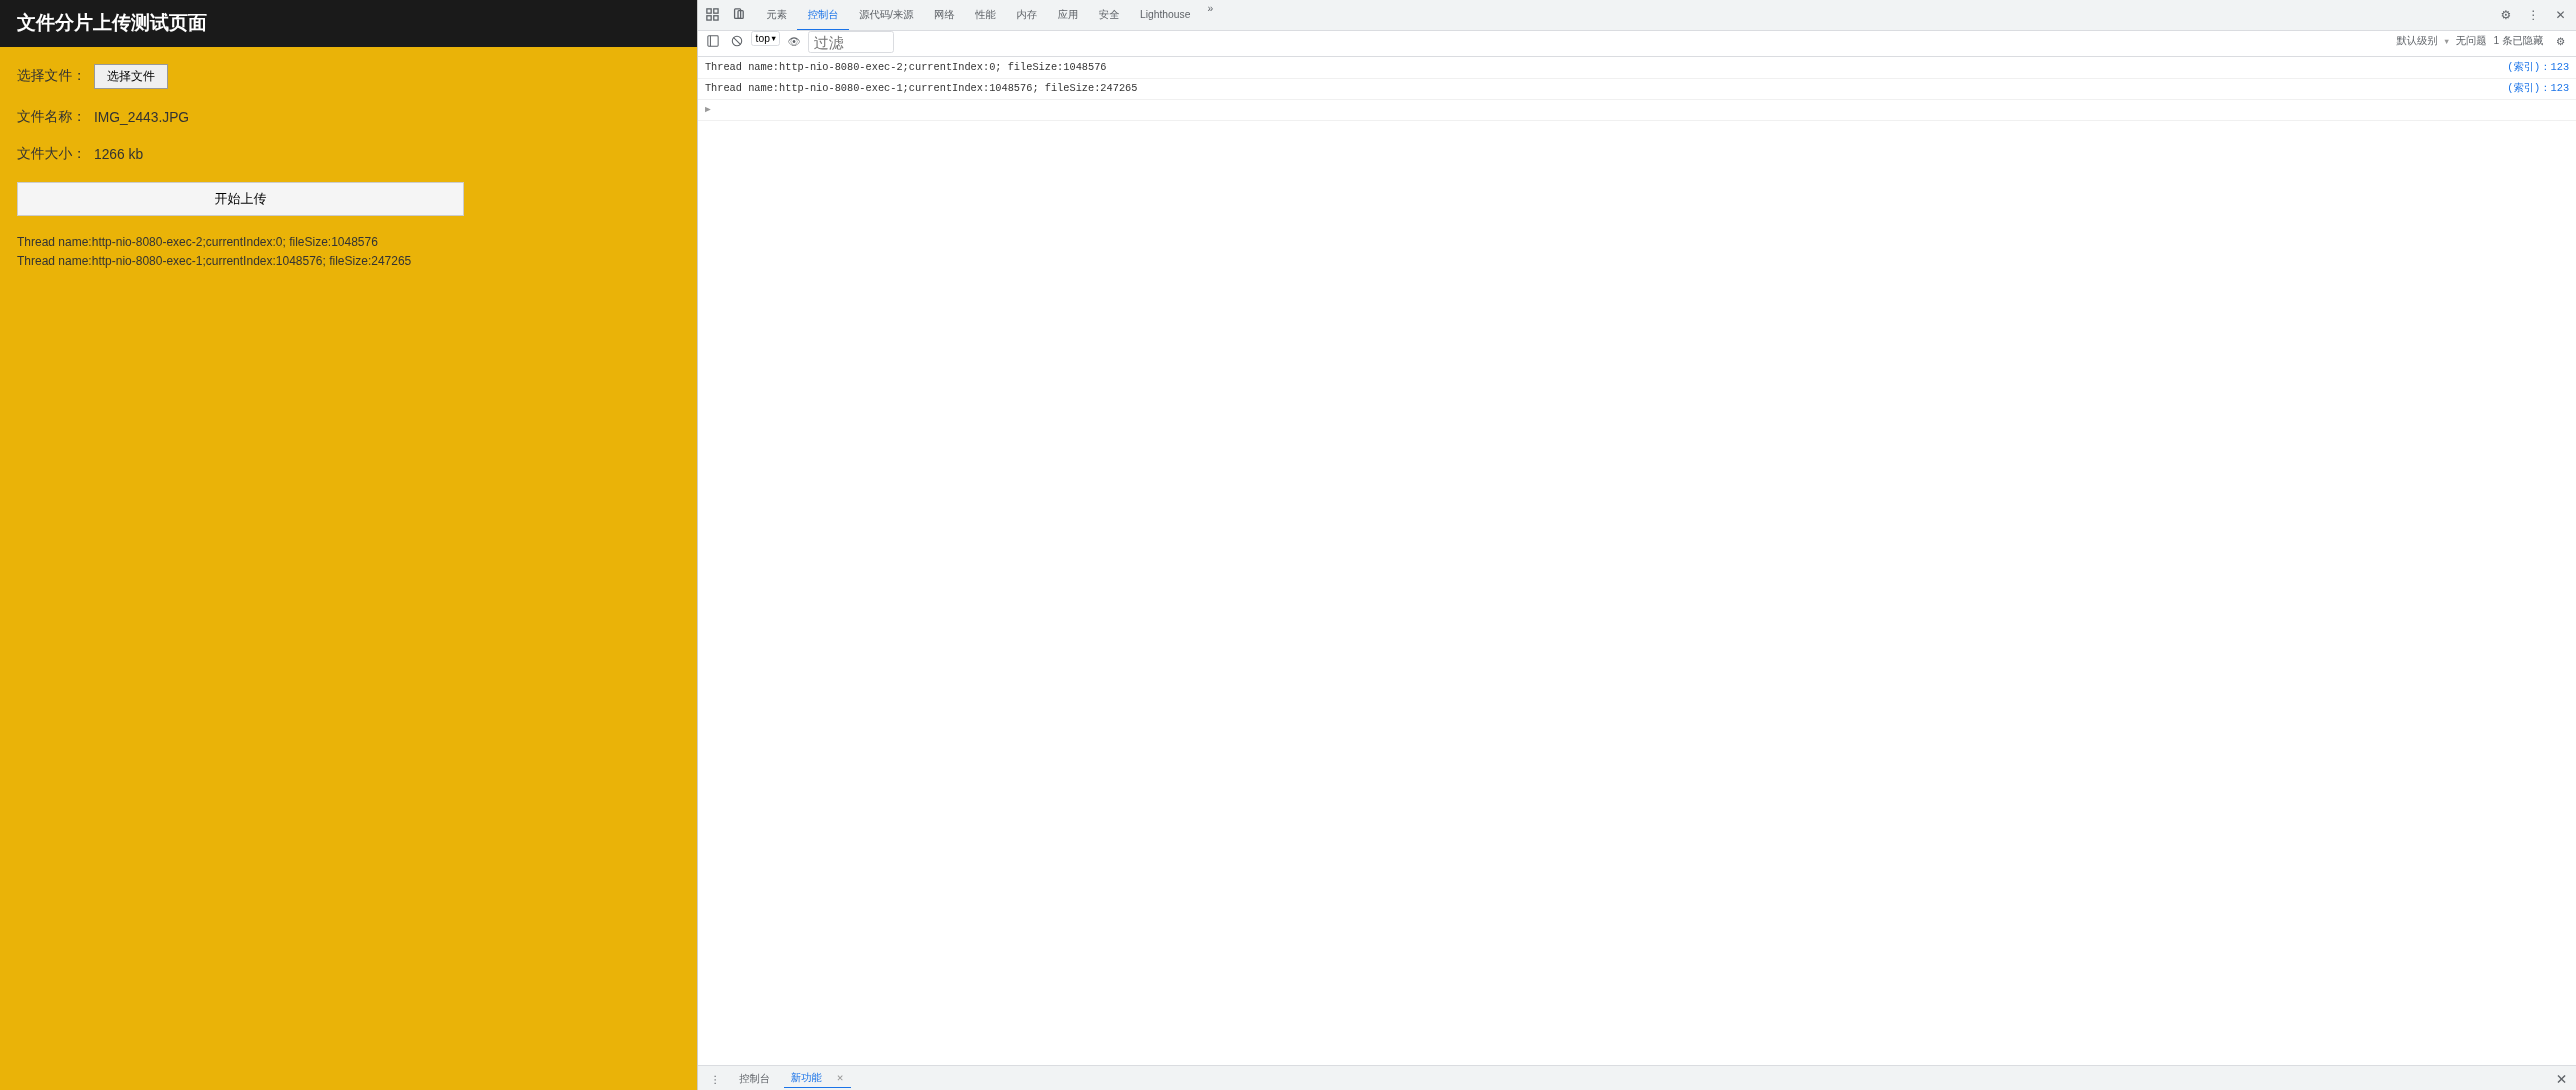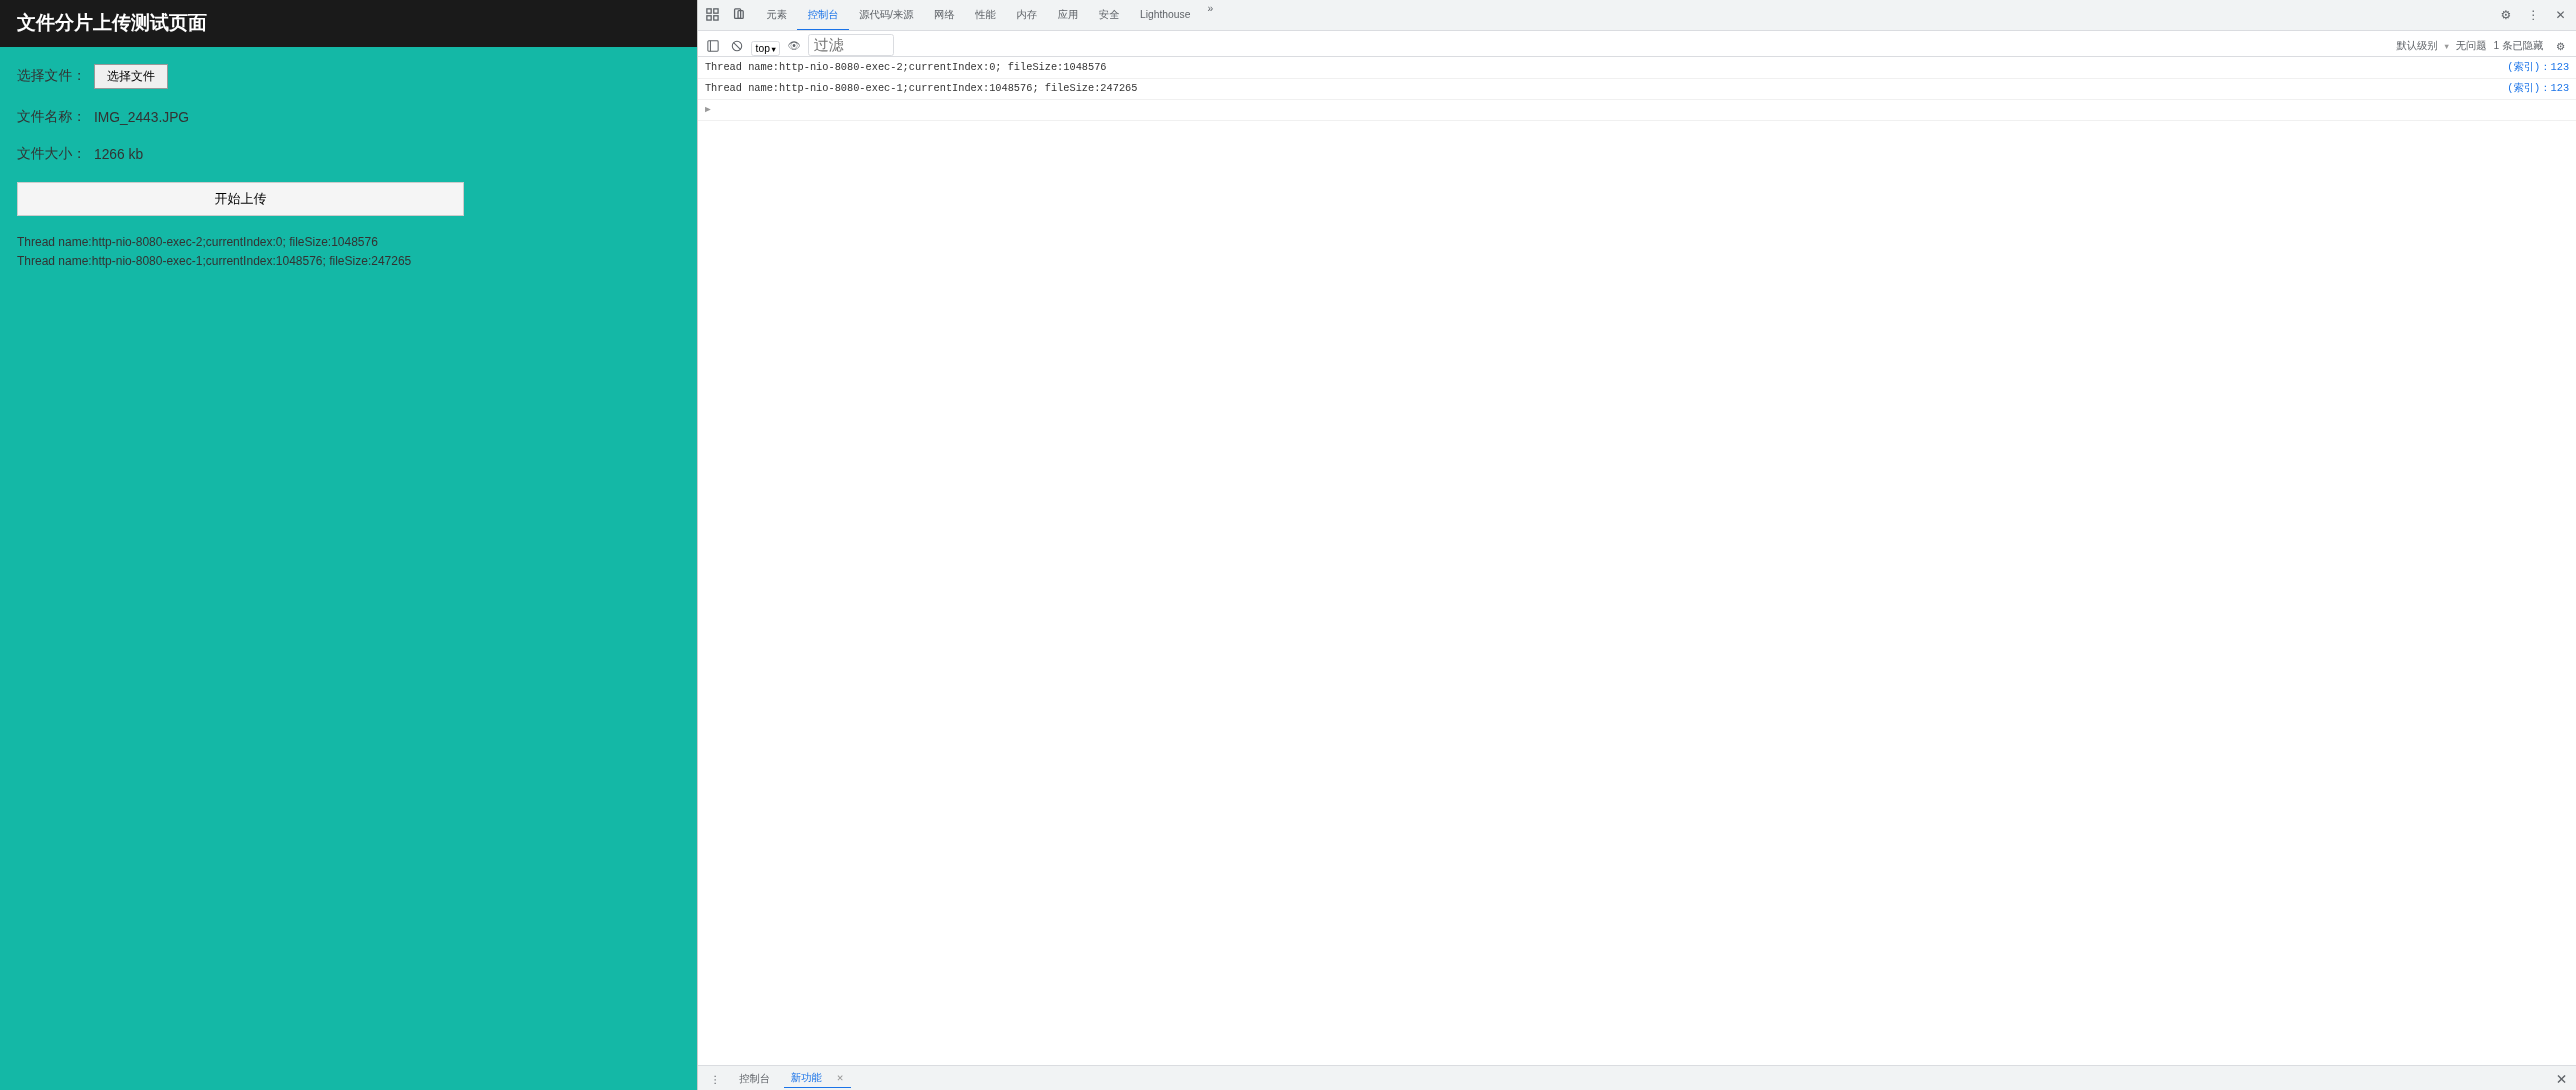--- a/index.html
+++ b/index.html
@@ -2,21 +2,21 @@
 <html style="font-size:13.8px"><head>
   <meta charset="utf-8">
   <style>
     * { margin: 0; padding: 0; box-sizing: border-box; }
     body { font-family: Arial, sans-serif; font-size: 11.2px; background: #fff; display: flex; width: 2576px; height: 1091px; overflow: hidden; }
 
     
     #left-panel {
       width: 697px;
       height: 100%;
-      background: #14b8a6;
+      background: #eab308;
       flex-shrink: 0;
     }
 
     .page-header {
       background: #1a1a1a;
       color: #fff;
       padding: 10.3px 17px;
       font-size: 19px;
       font-weight: bold;
     }
@@ -147,21 +147,21 @@
     .dt-right-icons {
       margin-left: auto;
       display: flex;
       align-items: center;
       gap: 3.4px;
     }
 
     
     .console-toolbar {
       display: flex;
-      align-items: flex-end;
+      align-items: flex-start;
       border-bottom: 0.9px solid #dadce0;
       height: 26px;
       padding: 0 5.2px;
       gap: 3.4px;
       background: #fff;
     }
 
     .ct-icon-btn {
       width: 20.6px;
       height: 20.6px;

